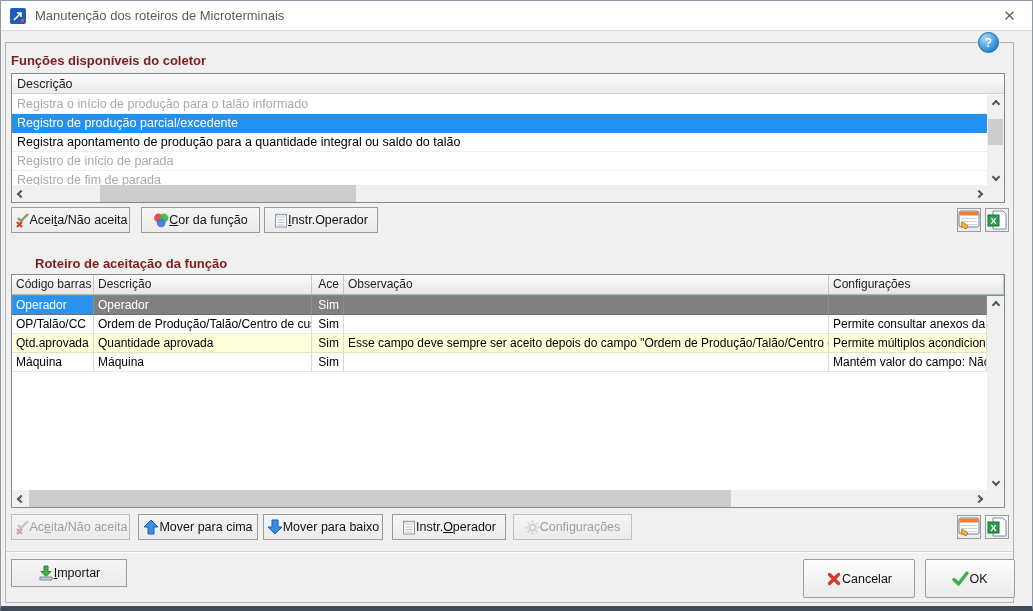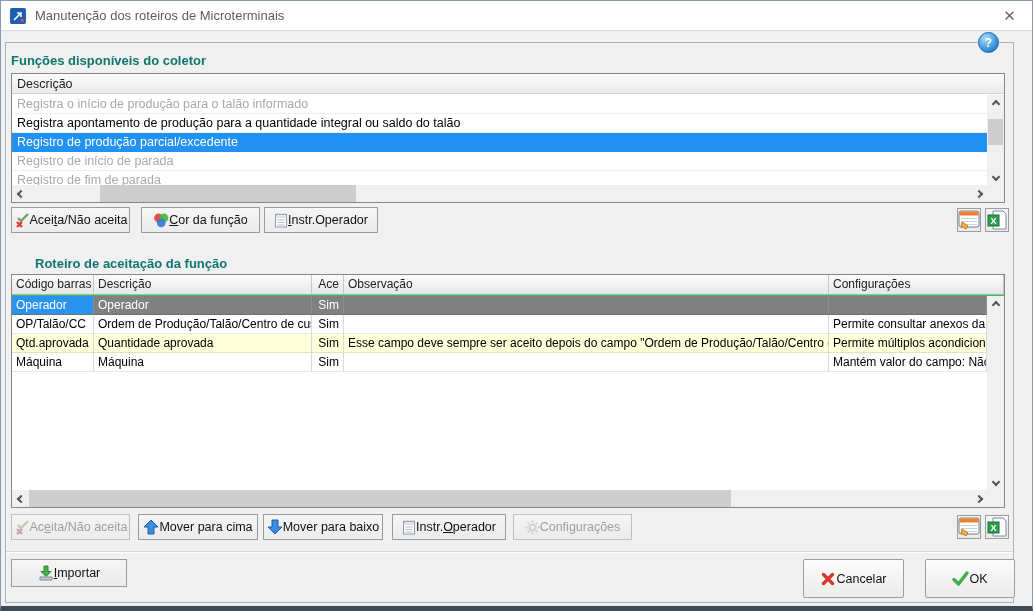--- a/index.html
+++ b/index.html
@@ -16,21 +16,21 @@
     justify-content:center; color:#666; font-size:15px; }
 
   .panel{ position:absolute; left:4px; top:41px; width:1009px; height:561px;
     border:1px solid #b0b4b8; background:transparent; pointer-events:none; }
 
   .help-btn{ position:absolute; left:977px; top:31px; width:21px; height:21px; z-index:3;
     border-radius:50%; border:1px solid #1968ad; color:#fff; font-weight:bold; font-size:12px;
     display:flex; align-items:center; justify-content:center;
     background:radial-gradient(circle at 35% 28%, #aaddfa, #2a85d0 72%, #15507e); }
 
-  .grp-label{ position:absolute; font-size:13px; font-weight:bold; color:#0f766e; z-index:2; }
+  .grp-label{ position:absolute; font-size:13px; font-weight:bold; color:#7f1d1d; z-index:2; }
   .lab1{ left:10px; top:52px; } .lab2{ left:10px; top:255px;padding-left:24px; }
 
   
   .list1{ position:absolute; left:10px; top:72px; width:994px; height:130px;
     background:#fff; border:1px solid #84888c; z-index:1; }
   .l1head{ position:absolute; left:0; top:0; right:0; height:20px; line-height:20px;
     padding-left:5px; font-size:12.5px; color:#222;
     background:linear-gradient(#fbfbfb,#eaeaea); border-bottom:1px solid #cfcfcf; }
   .l1rows{ position:absolute; left:0; top:21px; right:17px; bottom:17px; overflow:hidden; }
   .lrow{ height:19px; line-height:18px; padding-left:5px; font-size:12.5px; color:#000;
@@ -103,22 +103,22 @@
   <div class="help-btn">
     <span>?</span>
   </div>
 
   <div class="grp-label lab1">Funções disponíveis do coletor</div>
 
   <div class="list1">
     <div class="l1head">Descrição</div>
     <div class="l1rows">
       <div class="lrow dim">Registra o início de produção para o talão informado</div>
+      <div class="lrow sel">Registro de produção parcial/excedente</div>
       <div class="lrow">Registra apontamento de produção para a quantidade integral ou saldo do talão</div>
-      <div class="lrow sel">Registro de produção parcial/excedente</div>
       <div class="lrow dim">Registro de início de parada</div>
       <div class="lrow dim">Registro de fim de parada</div>
     </div>
     <div class="vs">
       <div class="sbtn t">
           <span class="chev up"></span>
         </div>
       <div class="vthumb" style="top:24px;height:26px;"></div>
       <div class="sbtn b">
           <span class="chev down"></span>
@@ -309,21 +309,21 @@
   <div class="divider"></div>
 
   <div class="btn" style="left:10px;top:558px;width:116px;height:28px;">
     <svg width="16" height="16" viewBox="0 0 16 16">
       <path d="M6 1 h4 v5.5 h3 L8 11.5 3 6.5 h3 z" fill="#46b14c" stroke="#2c8234"></path>
       <path d="M2 12 h12 v3 h-12 z" fill="#c3ccd6" stroke="#7d8b99"></path>
     </svg>
     <span class="lbl"><span></span><u>I</u><span>mportar</span></span>
   </div>
 
-  <div class="btn dlg" style="left:802px;top:558px;width:101px;">
+  <div class="btn dlg" style="left:802px;top:558px;width:112px;">
     <svg width="16" height="16" viewBox="0 0 16 16">
       <path d="M3.5 3.5 L12.5 12.5 M12.5 3.5 L3.5 12.5" stroke="#d6392c" stroke-width="3.4" stroke-linecap="round"></path>
     </svg>
     <span class="lbl"><span>Cancelar</span><u></u><span></span></span>
   </div>
   <div class="btn dlg" style="left:924px;top:558px;width:90px;">
     <svg width="17" height="15" viewBox="0 0 17 15">
       <path d="M2 8.5 L6.5 13 L15 2" stroke="#3fae49" stroke-width="3.4" fill="none" stroke-linecap="round" stroke-linejoin="round"></path>
     </svg>
     <span class="lbl"><span>OK</span><u></u><span></span></span>

